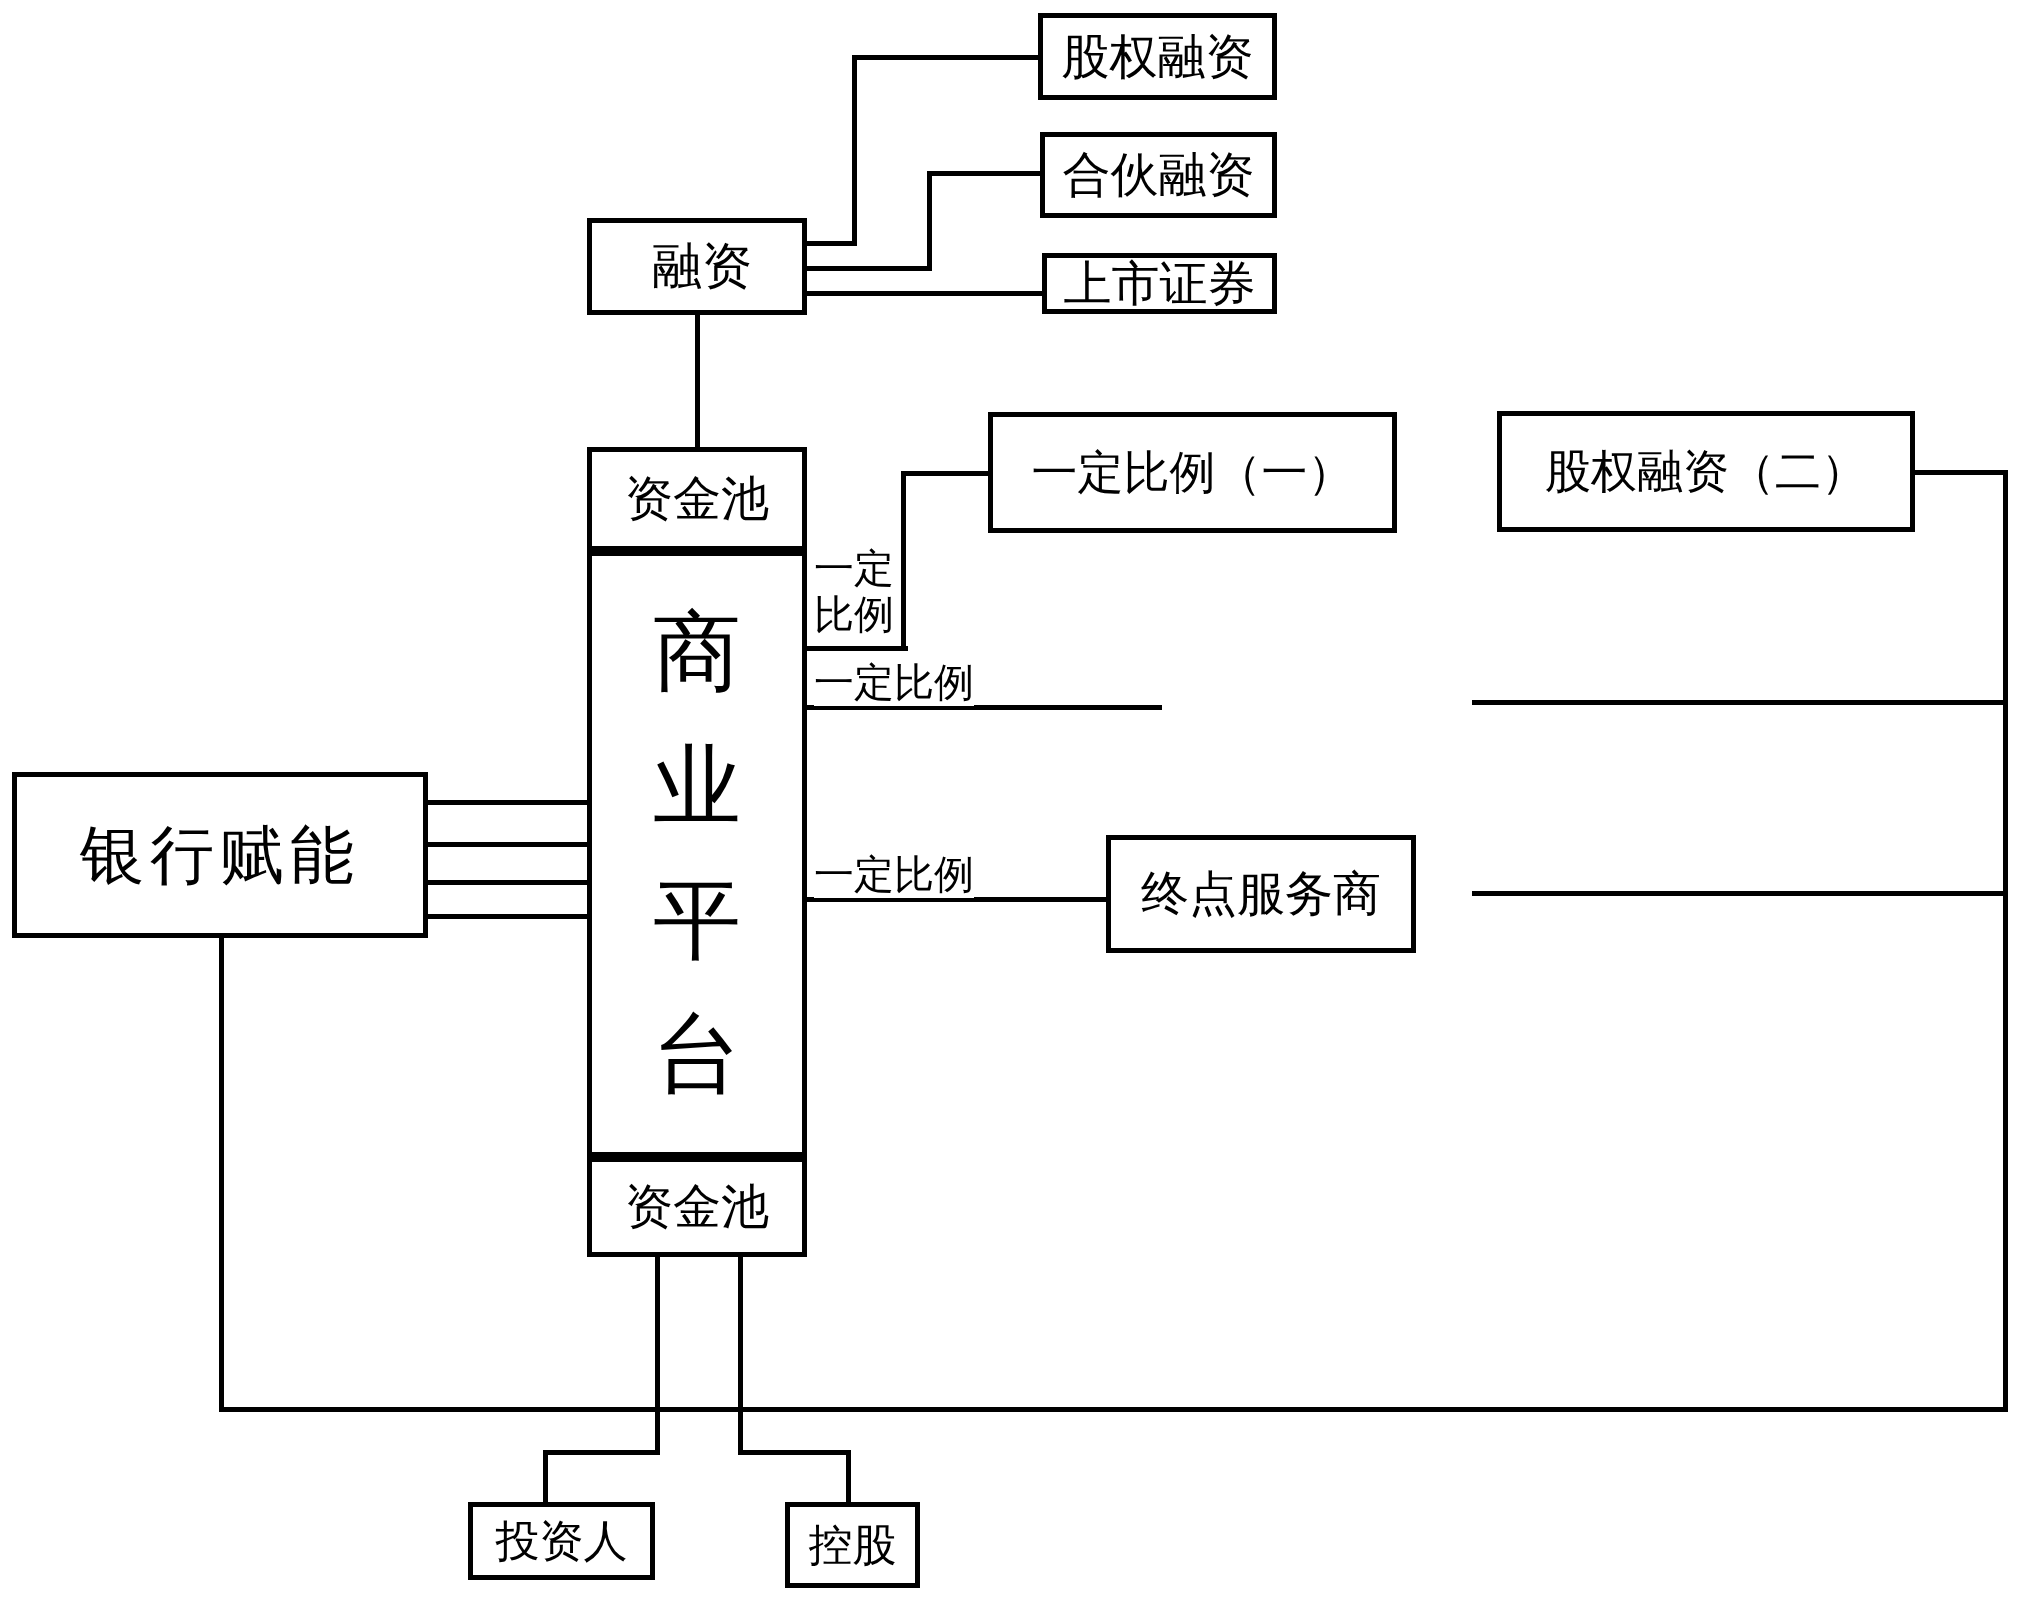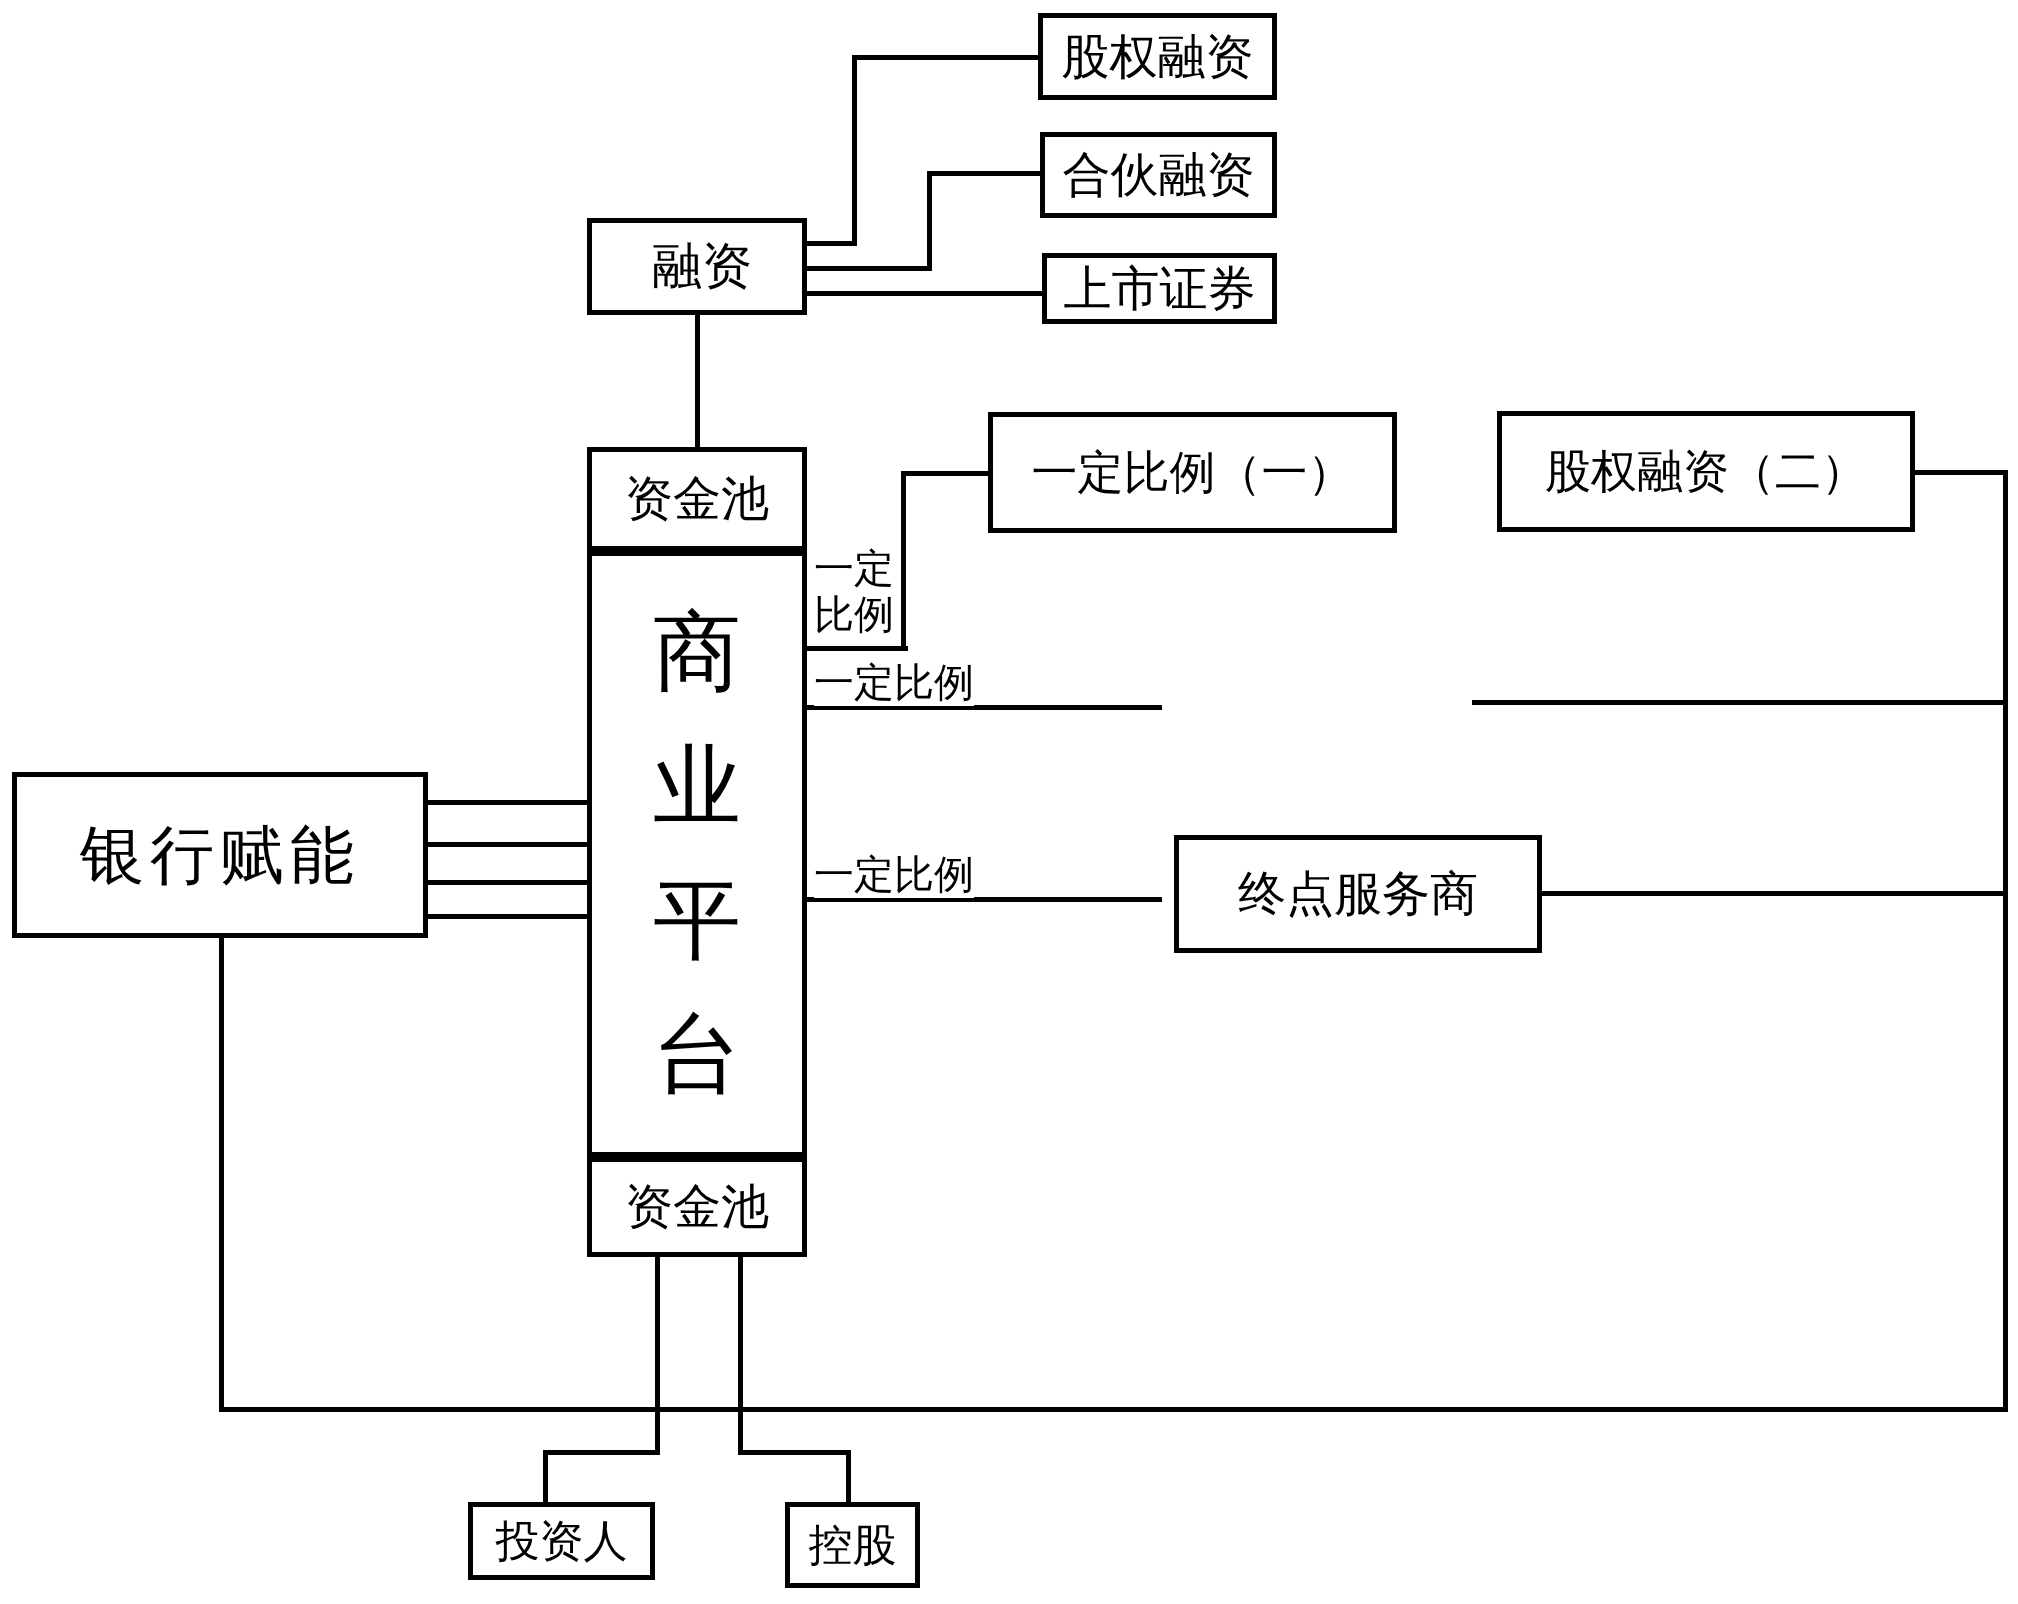--- a/index.html
+++ b/index.html
@@ -105,21 +105,21 @@
   </div>
 
   <div class="node f48" style="left:1038px;top:13px;width:239px;height:87px;">
     <span>股权融资</span>
   </div>
 
   <div class="node f48" style="left:1040px;top:132px;width:237px;height:86px;">
     <span>合伙融资</span>
   </div>
 
-  <div class="node f48" style="left:1042px;top:253px;width:235px;height:71px;">
+  <div class="node f48" style="left:1042px;top:253px;width:235px;height:61px;">
     <span>上市证券</span>
   </div>
 
   <div class="node f48" style="left:587px;top:447px;width:220px;height:104px;">
     <span>资金池</span>
   </div>
 
   <div class="node" style="left:587px;top:551px;width:220px;height:606px;">
     <div class="platform-chars">
       <span>商</span>
@@ -139,21 +139,21 @@
 
   <div class="node f46" style="left:988px;top:412px;width:409px;height:121px;">
     <span>一定比例（一）</span>
   </div>
 
   <div class="node f46" style="left:1497px;top:411px;width:418px;height:121px;">
     <span>股权融资（二）</span>
   </div>
 
 
-  <div class="node f48" style="left:1174px;top:835px;width:368px;height:118px;">
+  <div class="node f48" style="left:1106px;top:835px;width:310px;height:118px;">
     <span>终点服务商</span>
   </div>
 
   <div class="node f44" style="left:468px;top:1502px;width:187px;height:78px;">
     <span>投资人</span>
   </div>
 
   <div class="node f44" style="left:785px;top:1502px;width:135px;height:86px;">
     <span>控股</span>
   </div>

